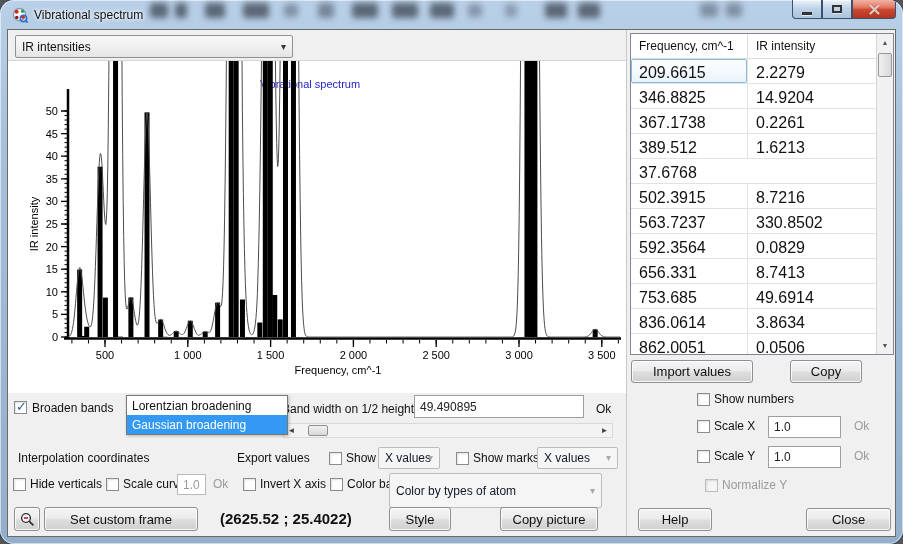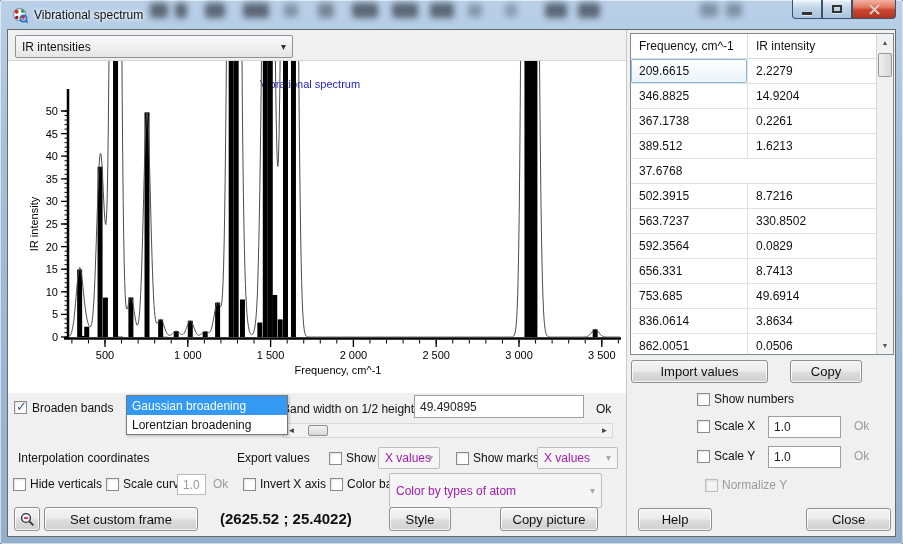--- a/index.html
+++ b/index.html
@@ -1,19 +1,19 @@
 <!DOCTYPE html>
 <html><head>
 <meta charset="utf-8">
 <style>
   * { margin:0; padding:0; box-sizing:border-box; }
   html,body { width:903px; height:544px; background:#555; overflow:hidden;
     font-family:"Liberation Sans","DejaVu Sans",sans-serif; }
   .window { position:absolute; left:0; top:0; width:903px; height:544px;
-    border-radius:2px; background:linear-gradient(180deg,#b9d0e8 0%,#a6c0da 28%,#93afcc 100%);
+    border-radius:14px; background:linear-gradient(180deg,#b9d0e8 0%,#a6c0da 28%,#93afcc 100%);
     box-shadow:inset 0 0 0 1px rgba(255,255,255,.55), 0 0 0 1px #2b4056; overflow:hidden; }
   .glass-blob { position:absolute; background:rgba(15,18,28,.55); filter:blur(3px); border-radius:3px; }
   .titlebar { position:absolute; left:0; top:0; width:100%; height:30px; }
   .title-icon { position:absolute; left:12px; top:7px; width:16px; height:16px; }
   .title-text { position:absolute; left:34px; top:8px; font-size:12px; color:#111;
     text-shadow:0 0 4px #fff,0 0 4px #fff; white-space:nowrap; }
   .winbtns { position:absolute; right:7px; top:0; height:19px; display:flex; }
   .winbtn { width:30px; height:19px; border:1px solid #39536f; border-top:none;
     background:linear-gradient(180deg,rgba(255,255,255,.75),rgba(205,220,235,.35) 45%,rgba(150,175,200,.35));
     display:flex; align-items:center; justify-content:center; position:relative; }
@@ -27,21 +27,21 @@
   
   .btn { position:absolute; border:1px solid #8e8f8f; border-radius:3px;
     background:linear-gradient(180deg,#f4f4f4 0%,#ececec 45%,#dddddd 55%,#cfcfcf 100%);
     font-size:13px; color:#111; display:flex; align-items:center; justify-content:center;
     box-shadow:inset 0 0 0 1px rgba(255,255,255,.8); }
   .combo { position:absolute; border:1px solid #8f9398; border-radius:2px;
     background:linear-gradient(180deg,#f9f9f9,#eee 60%,#e4e4e4); font-size:12px; color:#111;
     display:flex; align-items:center; padding-left:6px; }
   .combo::after { content:"▾"; position:absolute; right:6px; top:50%; transform:translateY(-54%);
     font-size:10px; color:#333; }
-  .combo.disabled { color:#a21caf; background:#f5f5f5; border-color:#bcbcbc;text-align:center; }
+  .combo.disabled { color:#0f172a; background:#f5f5f5; border-color:#bcbcbc;text-align:center; }
   .combo.disabled::after { color:#a8a8a8; }
   .cb { position:absolute; width:13px; height:13px; border:1px solid #8b8b8b; background:#fff;
     box-shadow:inset 1px 1px 2px rgba(0,0,0,.12); }
   .cb.checked::after { content:"✓"; position:absolute; left:1px; top:-3px; font-size:13px;
     font-weight:bold; color:#2c5aa0; }
   .cb.disabled { border-color:#bdbdbd; background:#f4f4f4; }
   .lbl { position:absolute; font-size:12px; color:#111; white-space:nowrap; }
   .lbl.gray { color:#9a9a9a; }
   .tinput { position:absolute; border:1px solid #9b9fa4; background:#fff; font-size:12px;
     padding-left:5px; font-family:"Liberation Sans",sans-serif; color:#222; }
@@ -61,21 +61,21 @@
   .hs-arrow { position:absolute; top:0; width:15px; height:13px; font-size:8px; color:#444;
     display:flex; align-items:center; justify-content:center; }
   .hs-thumb { position:absolute; left:24px; top:1px; width:20px; height:11px; border:1px solid #8e8f8f;
     border-radius:2px; background:linear-gradient(180deg,#f2f2f2,#d8d8d8); }
   
   .table-wrap { position:absolute; left:622px; top:3px; width:264px; height:322px; background:#fff;
     border:1px solid #828790; }
   .t-header { display:flex; height:25px; border-bottom:1px solid #dcdcdc; font-size:12px; color:#111; }
   .t-header .c1 { width:117px; border-right:1px solid #dcdcdc; padding:5px 0 0 8px; }
   .t-header .c2 { flex:1; padding:5px 0 0 8px; }
-  .t-row { display:flex; height:25px; border-bottom:1px solid #e2e2e2; font-size:12px; color:#111; }
+  .t-row { display:flex; height:25px; border-bottom:1px solid #e2e2e2; font-size:16px; color:#111; }
   .t-row .c1 { width:117px; border-right:1px solid #e2e2e2; padding:5px 0 0 8px; position:relative; }
   .t-row .c2 { flex:1; padding:5px 0 0 8px; }
   .t-row.sel .c1::before { content:""; position:absolute; inset:0; border:1px solid #8db8dd;
     border-radius:2px; background:linear-gradient(180deg,#fdfeff,#eaf4fc); z-index:0; }
   .t-row.sel .c1 span { position:relative; z-index:1; }
   .t-body { position:absolute; left:0; top:0; right:17px; bottom:0; overflow:hidden; }
   .vscroll { position:absolute; right:0; top:0; bottom:0; width:17px; background:#f1f1f1;
     border-left:1px solid #d5d5d5; }
   .vs-btn { position:absolute; left:0; width:16px; height:17px; font-size:7px; color:#555;
     display:flex; align-items:center; justify-content:center; }
@@ -300,22 +300,22 @@
         </svg>
     </div>
 
     <span class="cb checked" style="left:6px;top:371px"></span>
     <span class="lbl" style="left:24px;top:371px">Broaden bands</span>
     <span class="lbl" style="left:274px;top:372px">Band width on 1/2 height:</span>
     <input class="tinput" style="left: 406px; top: 365px; width: 170px; height: 23px;" value="49.490895">
     <span class="lbl" style="left:588px;top:372px">Ok</span>
 
     <div class="open-combo">
+      <div class="opt">Lorentzian broadening</div>
       <div class="opt hl">Gaussian broadening</div>
-      <div class="opt">Lorentzian broadening</div>
     </div>
 
     <div class="hscroll">
       <div class="hs-arrow" style="left:0">◄</div>
       <div class="hs-thumb"></div>
       <div class="hs-arrow" style="right:0">►</div>
     </div>
 
     <span class="lbl" style="left:10px;top:421px">Interpolation coordinates</span>
     <span class="lbl" style="left:229px;top:421px">Export values</span>
@@ -416,21 +416,21 @@
             <div class="c2">0.0506</div>
           </div>
         </div>
       <div class="vscroll">
         <div class="vs-btn" style="top:0">▲</div>
         <div class="vs-thumb"></div>
         <div class="vs-btn" style="bottom:0">▼</div>
       </div>
     </div>
 
-    <div class="btn" style="left:623px;top:330px;width:137px;height:23px">
+    <div class="btn" style="left:623px;top:330px;width:122px;height:23px">
       <span>Import values</span>
     </div>
     <div class="btn" style="left:782px;top:330px;width:72px;height:23px">
       <span>Copy</span>
     </div>
     <span class="cb" style="left:689px;top:363px"></span>
     <span class="lbl" style="left:706px;top:362px">Show numbers</span>
     <span class="cb" style="left:689px;top:390px"></span>
     <span class="lbl" style="left:706px;top:389px">Scale X</span>
     <input class="tinput" style="left: 760px; top: 386px; width: 73px; height: 22px;" value="1.0">

